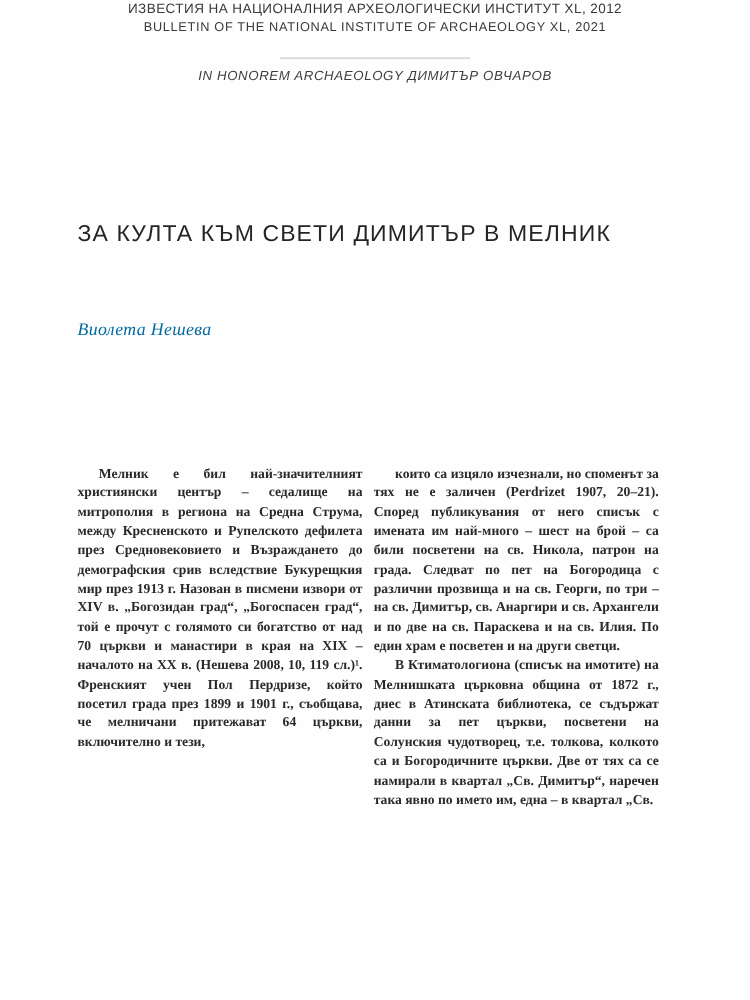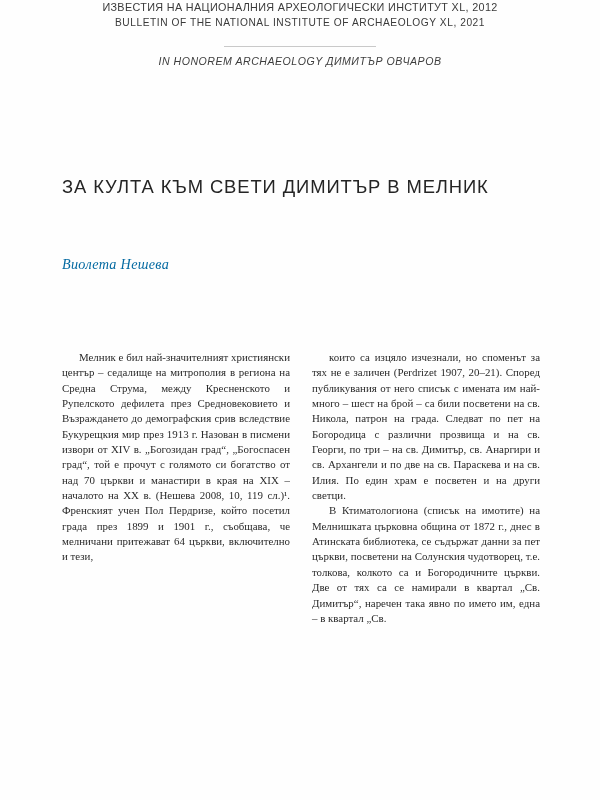--- a/index.html
+++ b/index.html
@@ -86,24 +86,25 @@
     letter-spacing: 0.3px;
     color: #0369a1;
     white-space: nowrap;
     margin-top: 24px;
   }
 
   
   .columns {
     position: absolute;
     left: 62px;
-    top: 350px;
+    top: 372px;
     width: 478px;
     display: flex;
-    gap: 22px;
+    gap: 9px;
+    font-weight: bold;
   }
   .col {
     width: 228px;
     position: relative;
   }
   .col p {
     margin: 0;
     font-size: 10.9px;
     line-height: 15.35px;
     text-align: justify;

